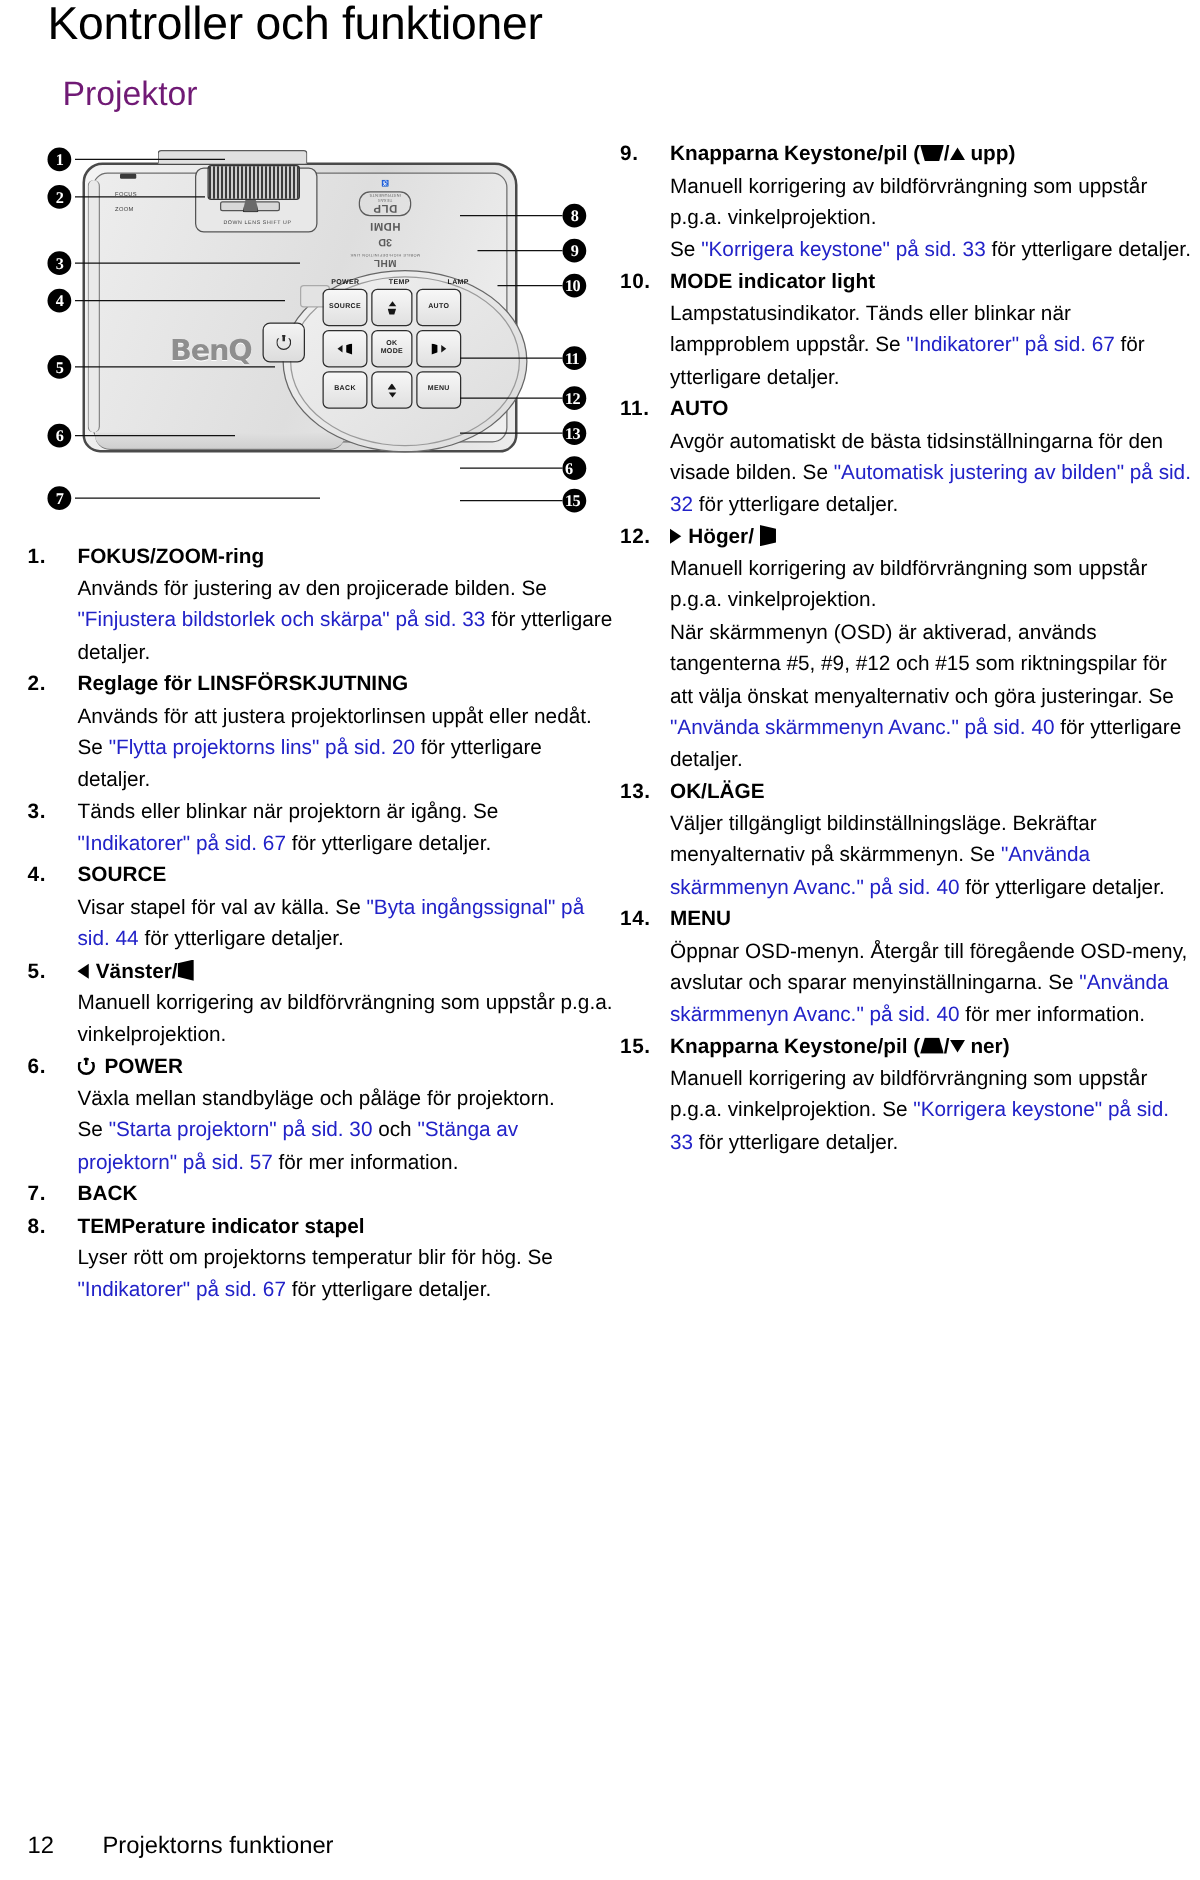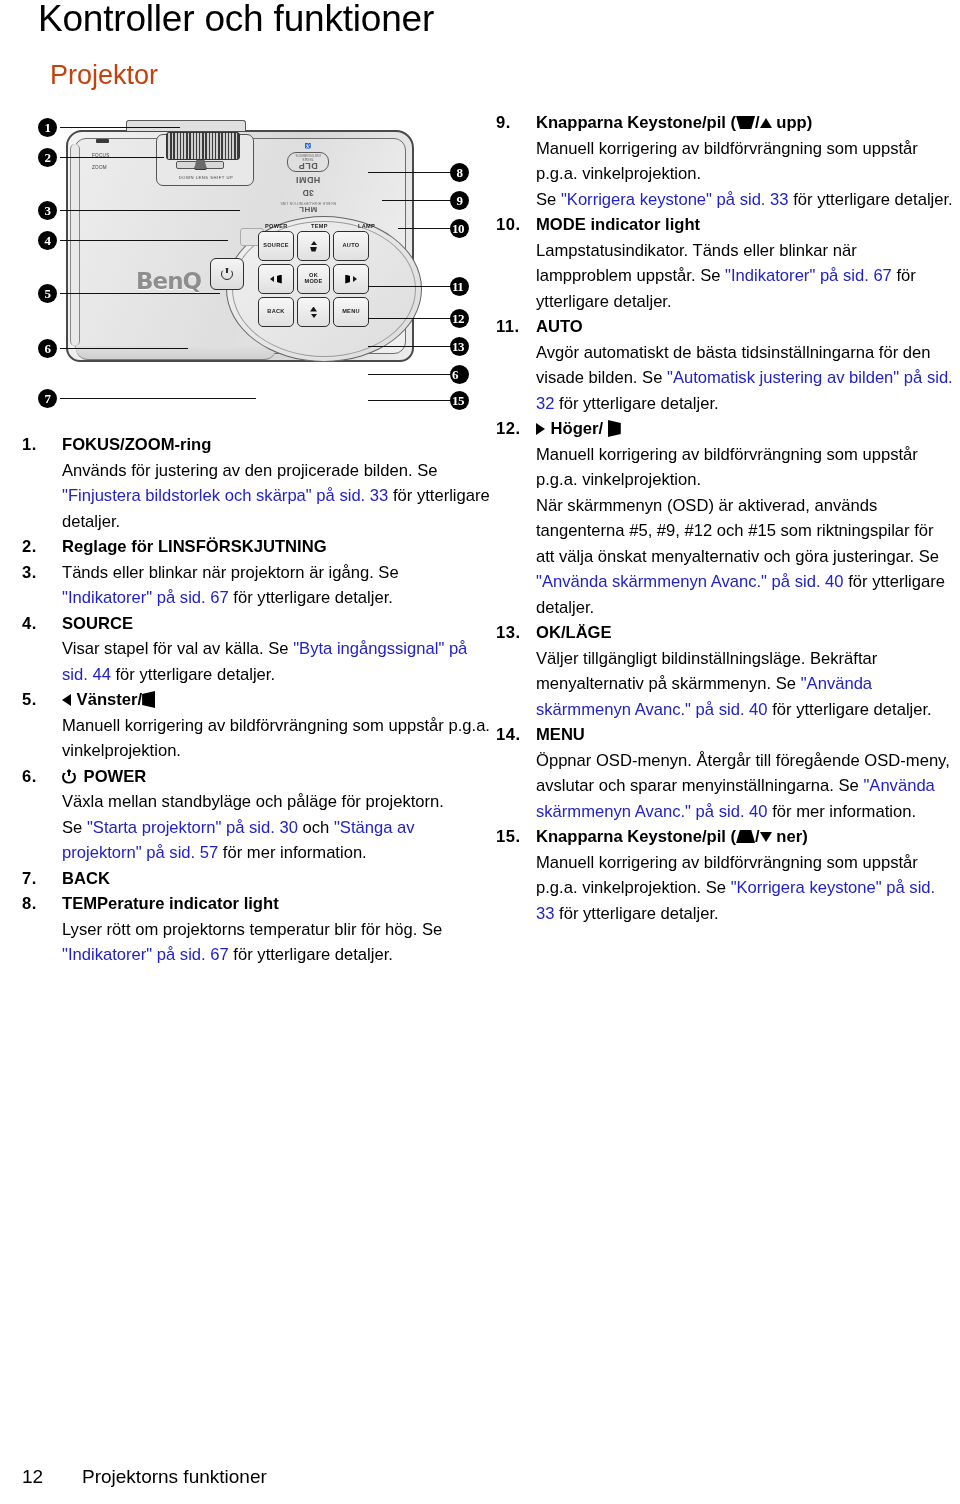--- a/index.html
+++ b/index.html
@@ -23,21 +23,21 @@
     font-weight: 400;
     letter-spacing: -0.2px;
     color: #000;
     white-space: nowrap;
   }
   .sub-title {
     position: absolute;
     left: 50px; top: 60px;
     font-size: 27px;
     font-weight: 400;
-    color: #c2410c;
+    color: #701a75;
   }
 
   
   .figure {
     position: absolute;
     left: 30px; top: 110px;
     width: 460px; height: 310px;
   }
   .proj-img {
     position: absolute;
@@ -503,20 +503,21 @@
       <div class="num">1.</div>
       <div class="body-txt">
         <div class="ttl">FOKUS/ZOOM-ring</div>
         <div><span class="para">Används för justering av den projicerade bilden. Se </span><span class="lnk">"Finjustera bildstorlek och skärpa" på sid. 33</span><span class="para"> för ytterligare detaljer.</span></div>
       </div>
     </div>
     <div class="item">
       <div class="num">2.</div>
       <div class="body-txt">
         <div class="ttl">Reglage för LINSFÖRSKJUTNING</div>
+        <div><span class="para">Används för att justera projektorlinsen uppåt eller nedåt. Se </span><span class="lnk">"Flytta projektorns lins" på sid. 20</span><span class="para"> för ytterligare detaljer.</span></div>
       </div>
     </div>
     <div class="item">
       <div class="num">3.</div>
       <div class="body-txt">
         <div><span class="para">Tänds eller blinkar när projektorn är igång. Se </span><span class="lnk">"Indikatorer" på sid. 67</span><span class="para"> för ytterligare detaljer.</span></div>
       </div>
     </div>
     <div class="item">
       <div class="num">4.</div>
@@ -542,21 +543,21 @@
     </div>
     <div class="item">
       <div class="num">7.</div>
       <div class="body-txt">
         <div class="ttl">BACK</div>
       </div>
     </div>
     <div class="item">
       <div class="num">8.</div>
       <div class="body-txt">
-        <div class="ttl">TEMPerature indicator light</div>
+        <div class="ttl">TEMPerature indicator stapel</div>
         <div><span class="para">Lyser rött om projektorns temperatur blir för hög. Se </span><span class="lnk">"Indikatorer" på sid. 67</span><span class="para"> för ytterligare detaljer.</span></div>
       </div>
     </div>
   </div>
 
 <div class="col col-right" id="col-right">
     <div class="item">
       <div class="num">9.</div>
       <div class="body-txt">
         <div class="ttl">Knapparna Keystone/pil (<span class="g-trapDown"></span>/<span class="g-tri-u"></span> upp)</div>

